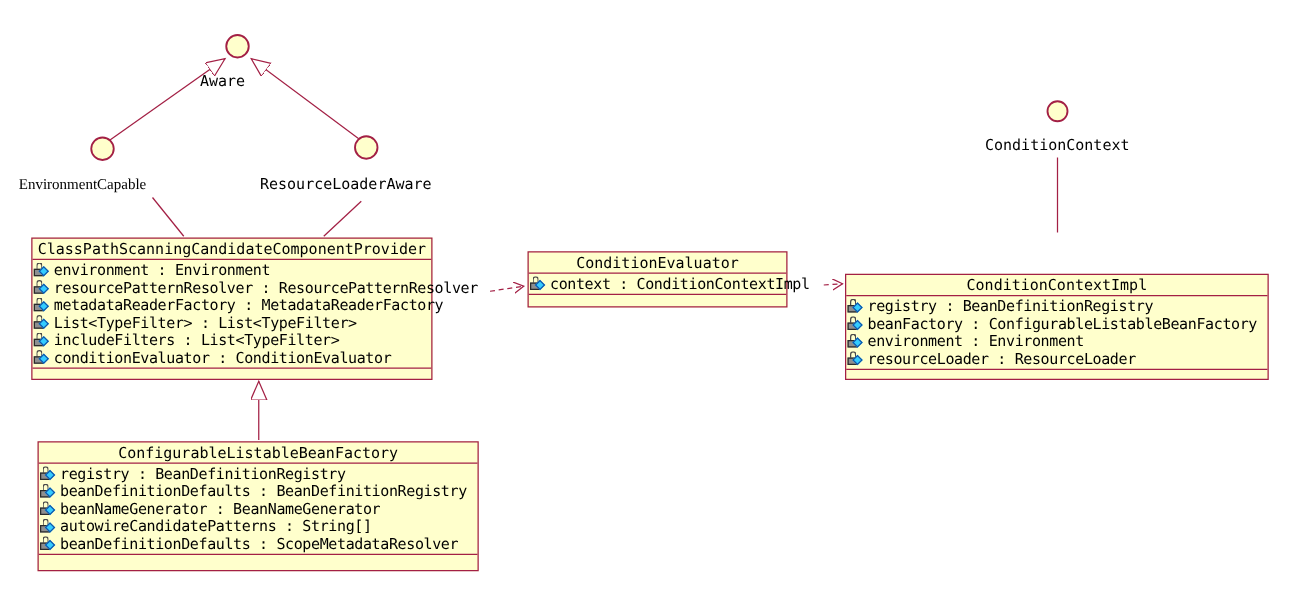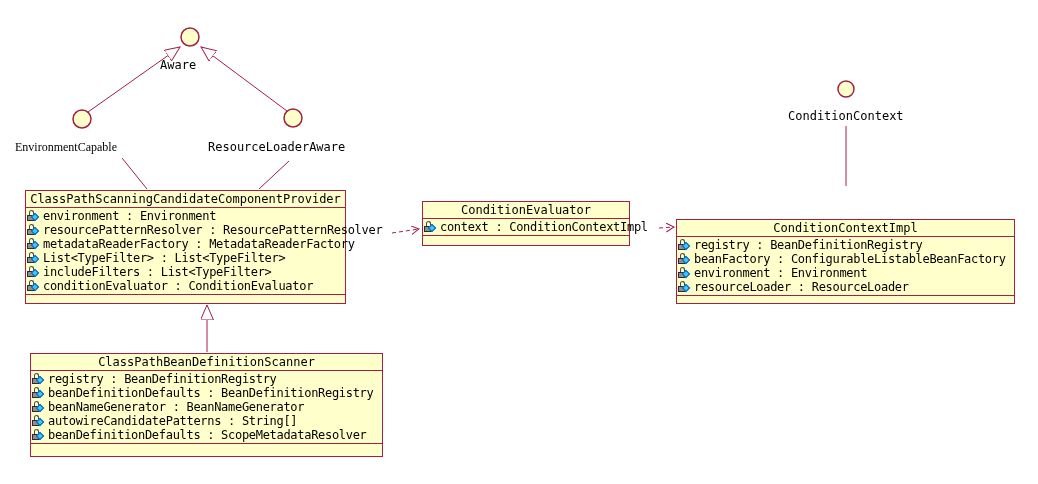--- a/index.html
+++ b/index.html
@@ -201,21 +201,21 @@
             <i class="lock-body"></i>
             <i class="diamond"></i>
           </span>
           <span class="txt">resourceLoader : ResourceLoader</span>
         </div>
     </div>
     <div class="uml-ops"></div>
   </div>
 
   <div class="uml-class" id="class-scanner">
-    <div class="uml-title">ClassPathBeanDefinitionScanner</div>
+    <div class="uml-title">ConfigurableListableBeanFactory</div>
     <div class="uml-attrs">
       <div class="attr">
           <span class="fld-icon">
             <i class="lock-shackle"></i>
             <i class="lock-body"></i>
             <i class="diamond"></i>
           </span>
           <span class="txt">registry : BeanDefinitionRegistry</span>
         </div>
       <div class="attr">

